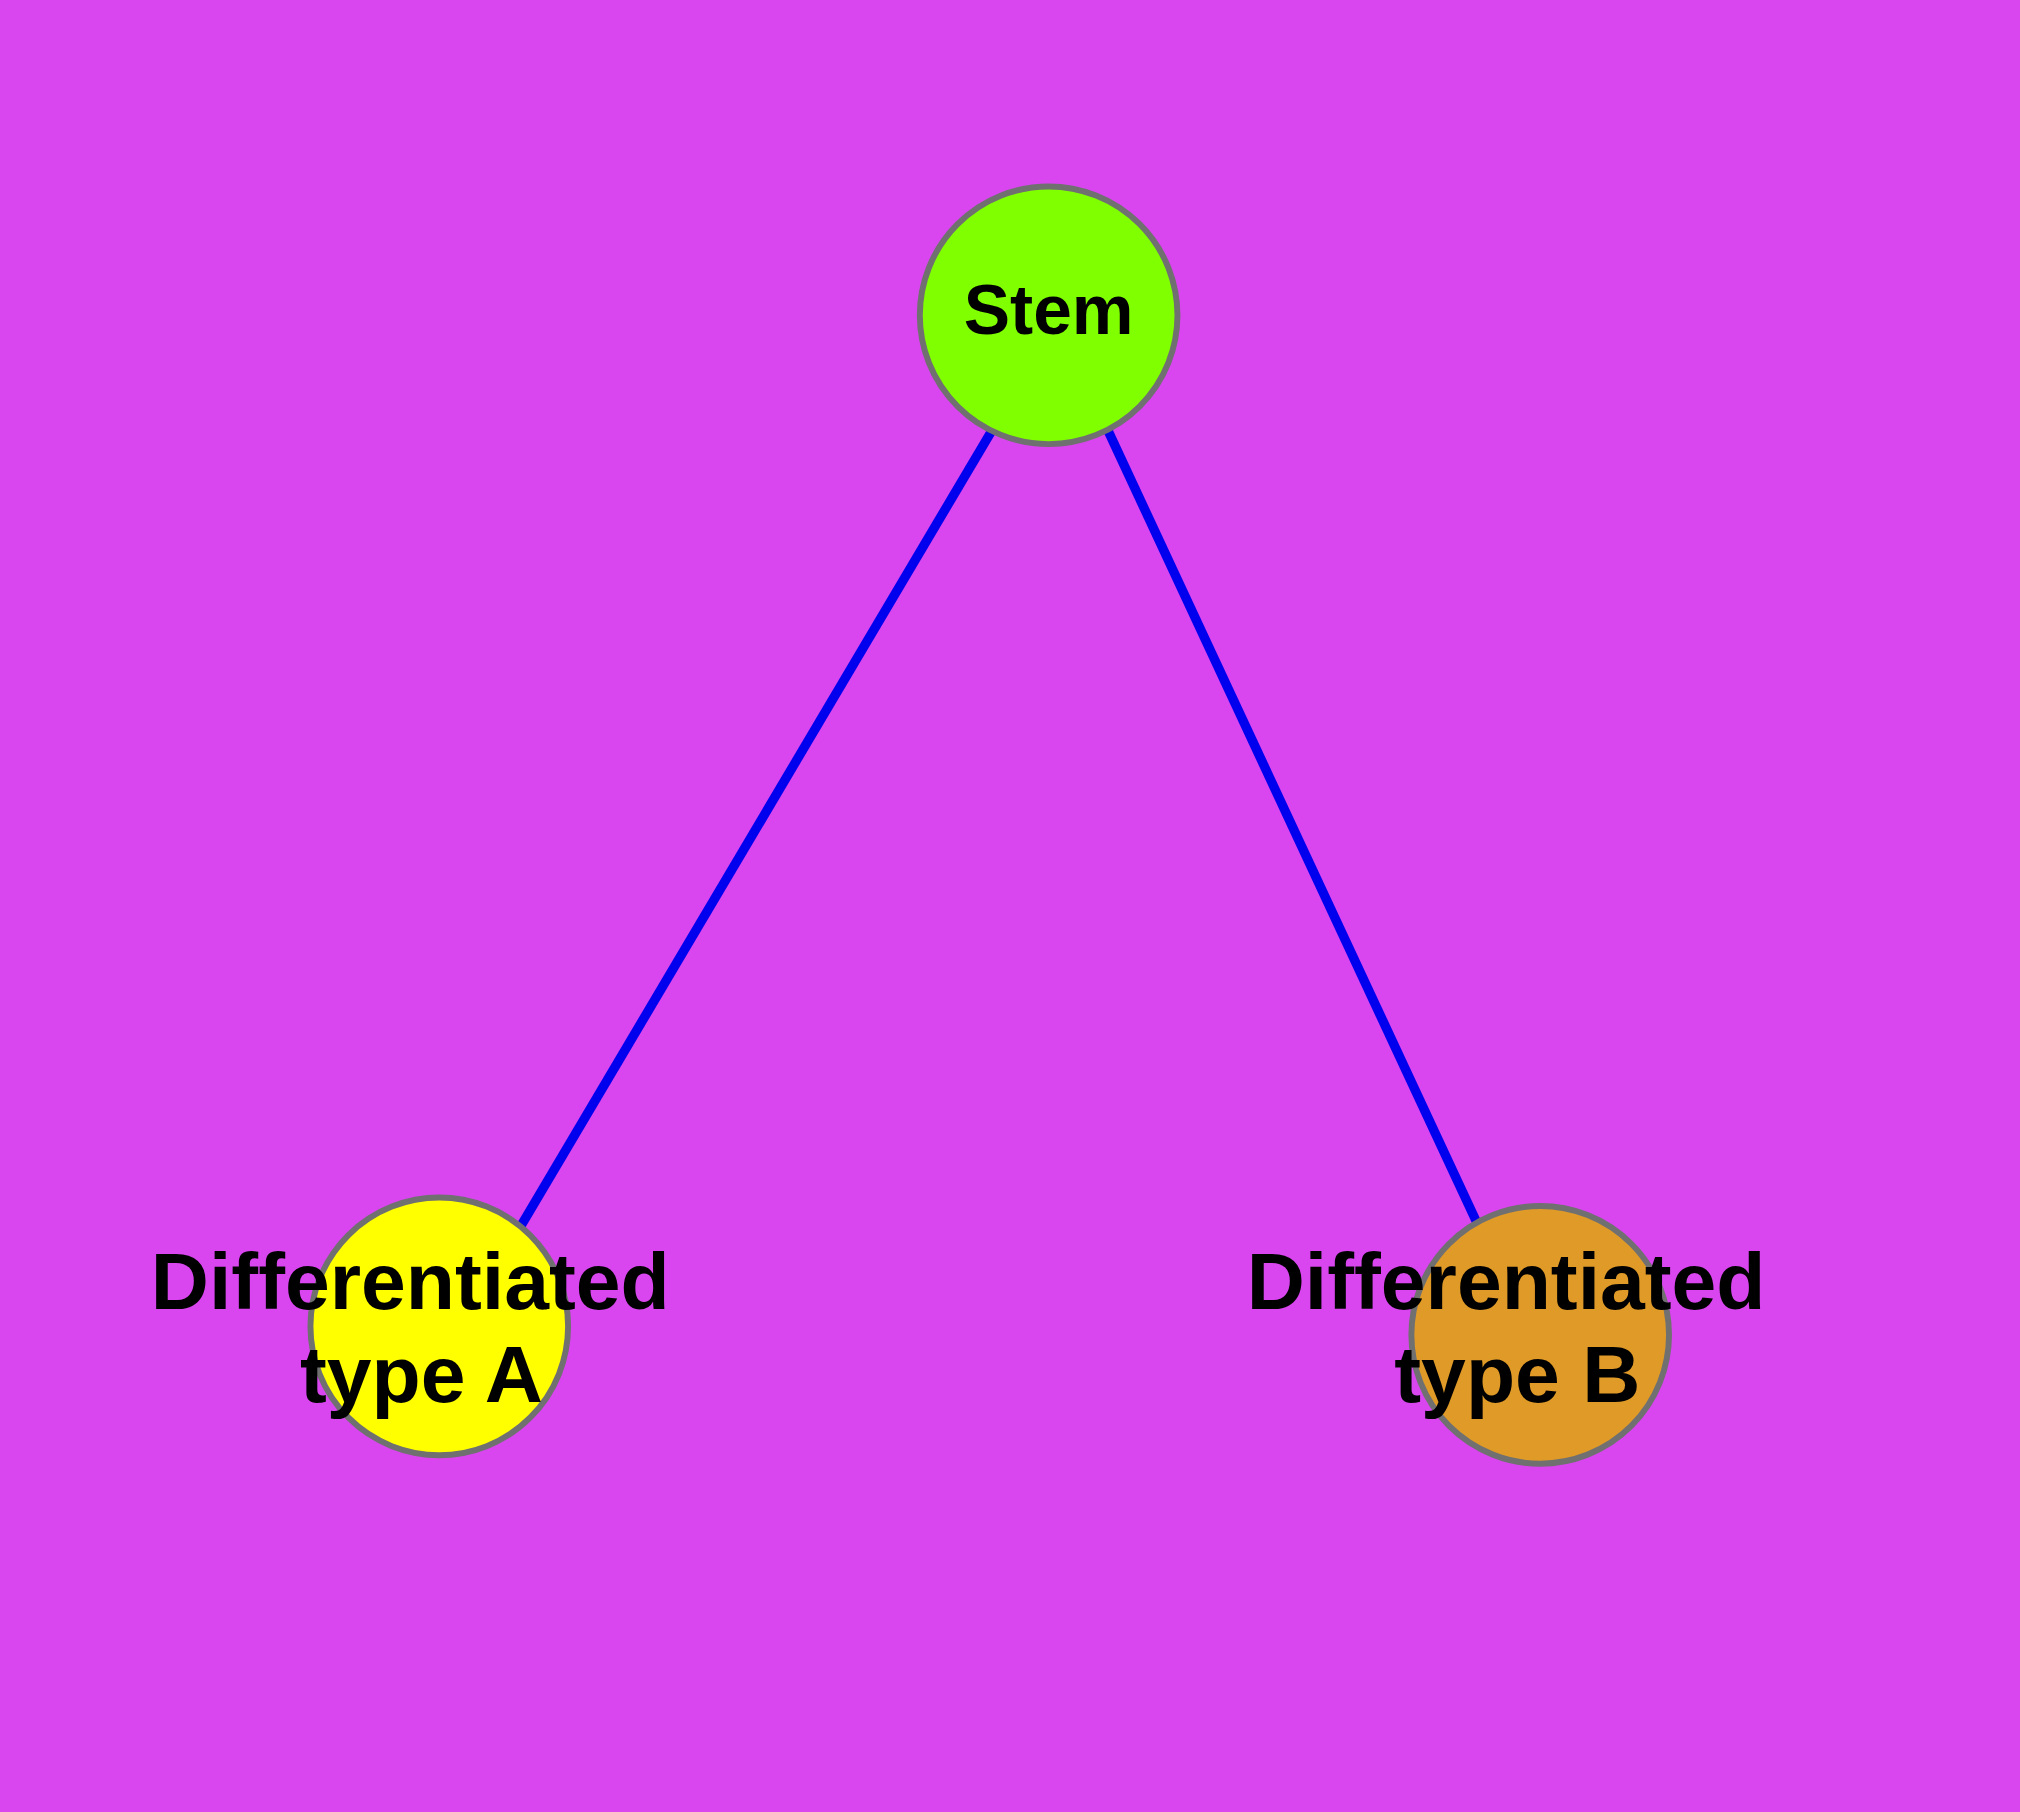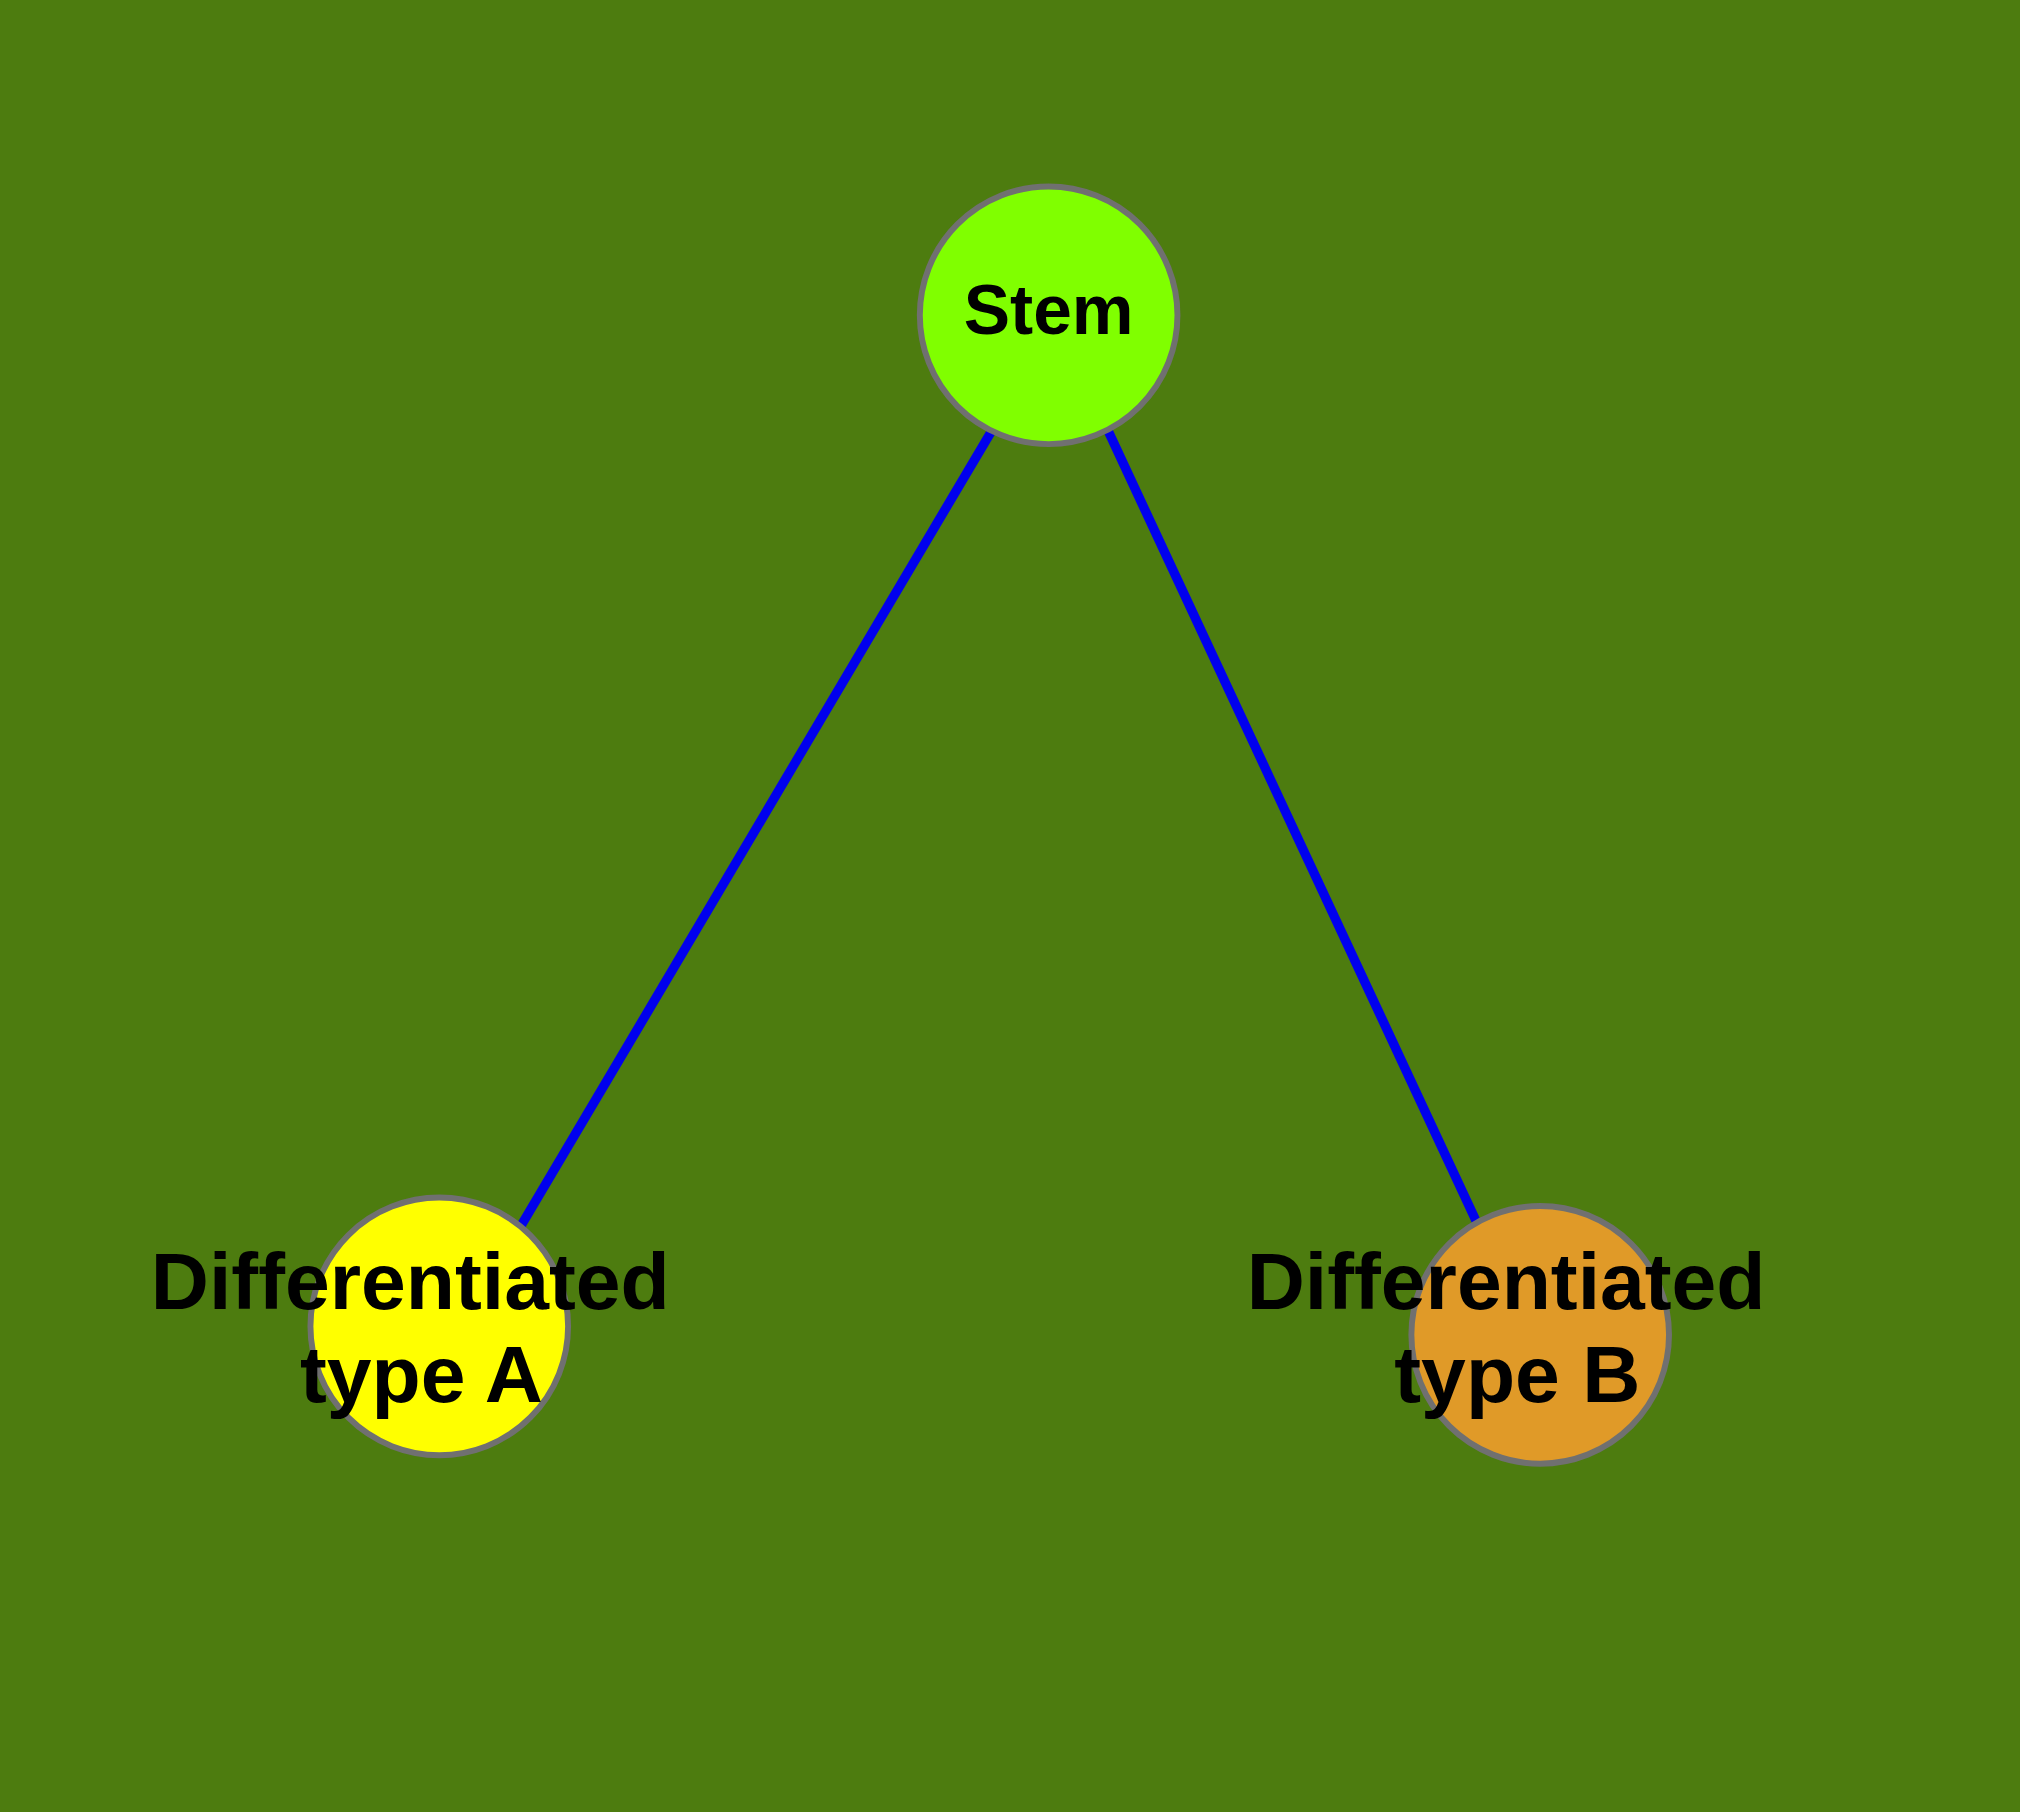--- a/index.html
+++ b/index.html
@@ -43,21 +43,21 @@
   .label-root {
     font-size: 82px;
   }
   .label-leaf {
     font-size: 95px;
   }
 </style>
 </head>
 <body>
 
-<div id="canvas" style="width: 2021px; height: 1812px; background: #4d7c0f;">
+<div id="canvas" style="width: 2021px; height: 1812px; background: #d946ef;">
   <svg id="graph-svg" viewBox="0 0 2384 2138" xmlns="http://www.w3.org/2000/svg" style="width: 2021px; height: 1812px;">
 
     <g>
       <line class="edge-line" x1="1170" y1="508" x2="614" y2="1447" stroke="#0000ee"></line>
       <line class="edge-line" x1="1307" y1="508" x2="1742" y2="1442" stroke="#0000ee"></line>
     </g>
 
     <g>
 
       <g>

